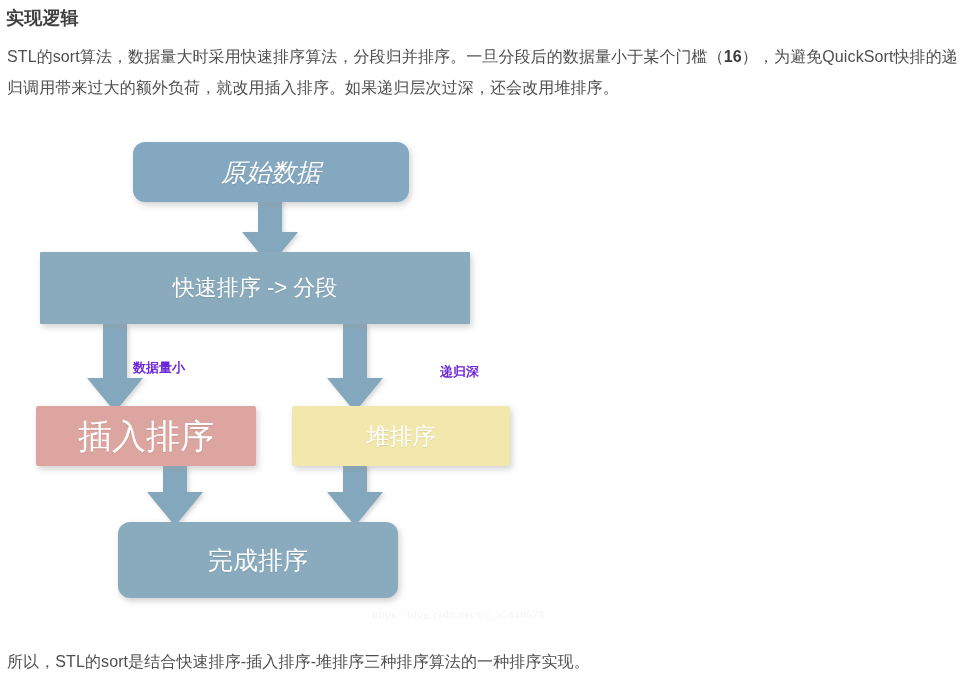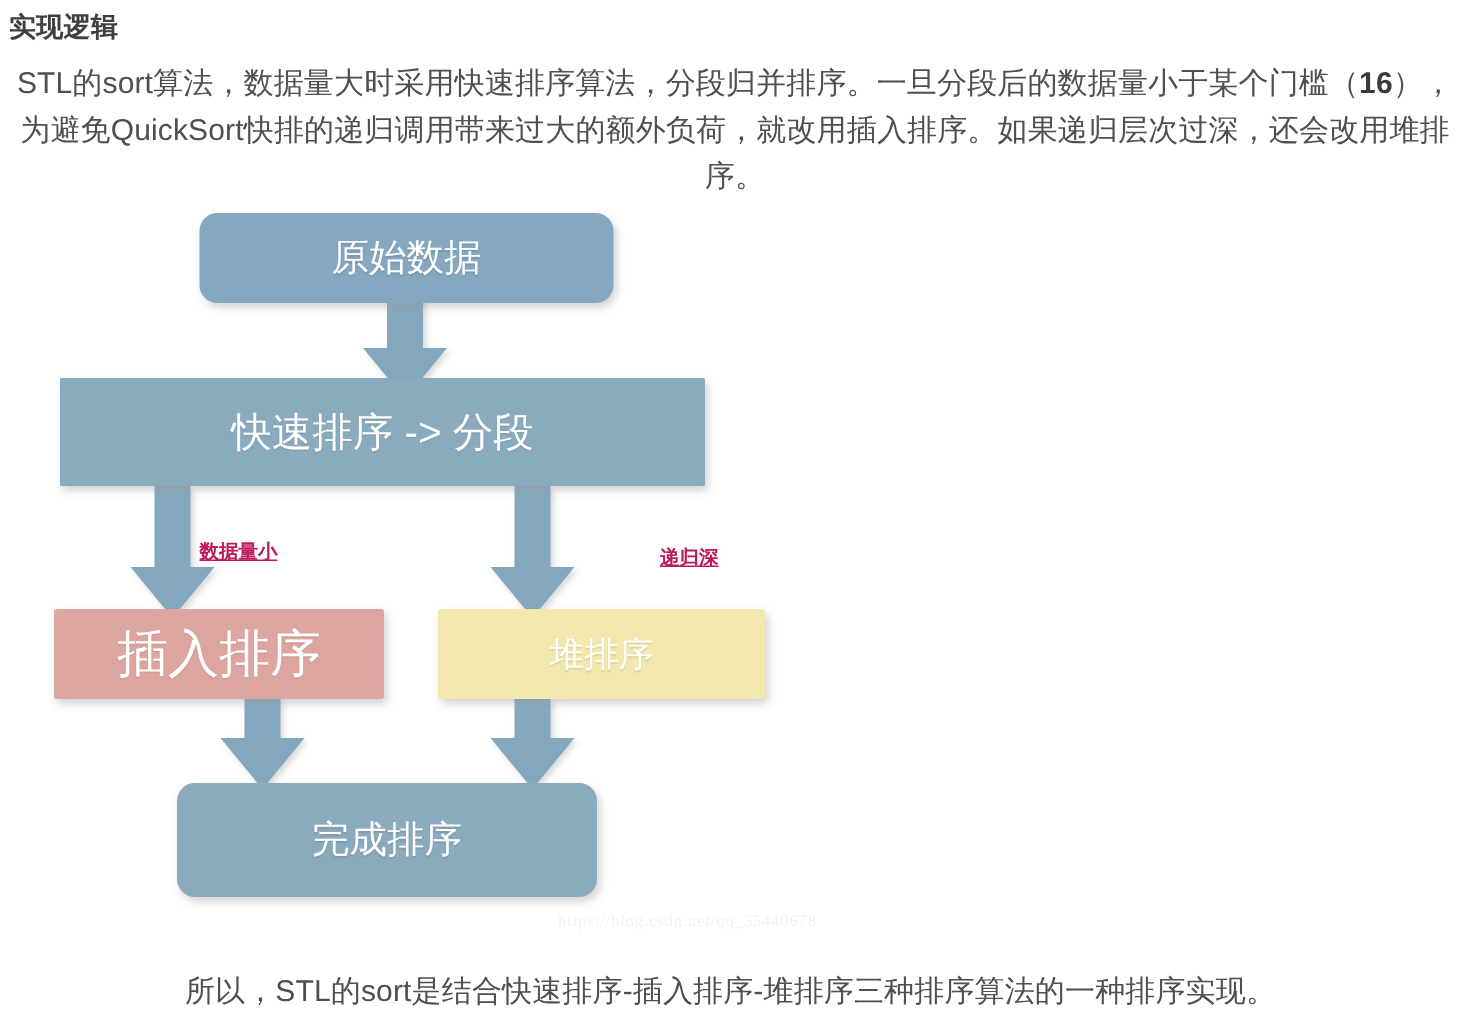--- a/index.html
+++ b/index.html
@@ -23,25 +23,24 @@
     top: 6px;
     font-size: 18px;
     font-weight: bold;
     color: #3f3f3f;
     letter-spacing: 0.2px;
   }
 
   
   .para {
     position: absolute;
-    font-size: 20px;
+    font-size: 16px;
     line-height: 31px;
     color: #4f4f4f;
     letter-spacing: 0.1px;
-    text-align: center;
   }
   .para-intro {
     left: 7px;
     top: 41px;
     width: 966px;
   }
   .para-outro {
     left: 7px;
     top: 646px;
     width: 960px;
@@ -65,23 +64,22 @@
     text-align: center;
     white-space: nowrap;
     pointer-events: none;
     text-shadow: 0 1px 1px rgba(0,0,0,0.10);
   }
 
   .edge-label {
     position: absolute;
     font-size: 13px;
     font-weight: bold;
-    color: #be185d;
+    color: #6d28d9;
     white-space: nowrap;
-    text-decoration: underline;
   }
 
   .watermark {
     position: absolute;
     left: 372px;
     top: 608px;
     font-family: "Liberation Serif", "DejaVu Serif", serif;
     font-size: 11px;
     color: #f2f2f2;
     letter-spacing: 0.6px;
@@ -132,23 +130,23 @@
 
     <rect x="40" y="132" width="430" height="72" rx="1" ry="1" fill="#8aabbe" filter="url(#boxShadow)"></rect>
 
     <rect x="36" y="286" width="220" height="60" rx="2" ry="2" fill="#dda59f" filter="url(#boxShadow)"></rect>
 
     <rect x="292" y="286" width="218" height="60" rx="2" ry="2" fill="#f2e8ae" filter="url(#boxShadow)"></rect>
 
     <rect x="118" y="402" width="280" height="76" rx="12" ry="12" fill="#8aabbe" filter="url(#boxShadow)"></rect>
   </svg>
 
-  <div class="node-label" style="left:133px; top:22px; width:276px; height:60px; line-height:60px; font-size:25px;">原始数据</div>
+  <div class="node-label" style="left:133px; top:22px; width:276px; height:60px; line-height:60px; font-size:25px;font-style:italic;">原始数据</div>
 
-  <div class="node-label" style="left:40px; top:132px; width:430px; height:72px; line-height:72px; font-size:27px;">快速排序 -&gt; 分段</div>
+  <div class="node-label" style="left:40px; top:132px; width:430px; height:72px; line-height:72px; font-size:22px;">快速排序 -&gt; 分段</div>
 
   <div class="node-label" style="left:36px; top:286px; width:220px; height:60px; line-height:60px; font-size:34px;">插入排序</div>
 
   <div class="node-label" style="left:292px; top:286px; width:218px; height:60px; line-height:60px; font-size:23px;">堆排序</div>
 
   <div class="node-label" style="left:118px; top:402px; width:280px; height:56px; line-height:76px; font-size:25px;">完成排序</div>
 
   <div class="edge-label" style="left:133px; top:239px;">数据量小</div>
 
   <div class="edge-label" style="left:412px; top:243px;margin-left:28px;">递归深</div>

